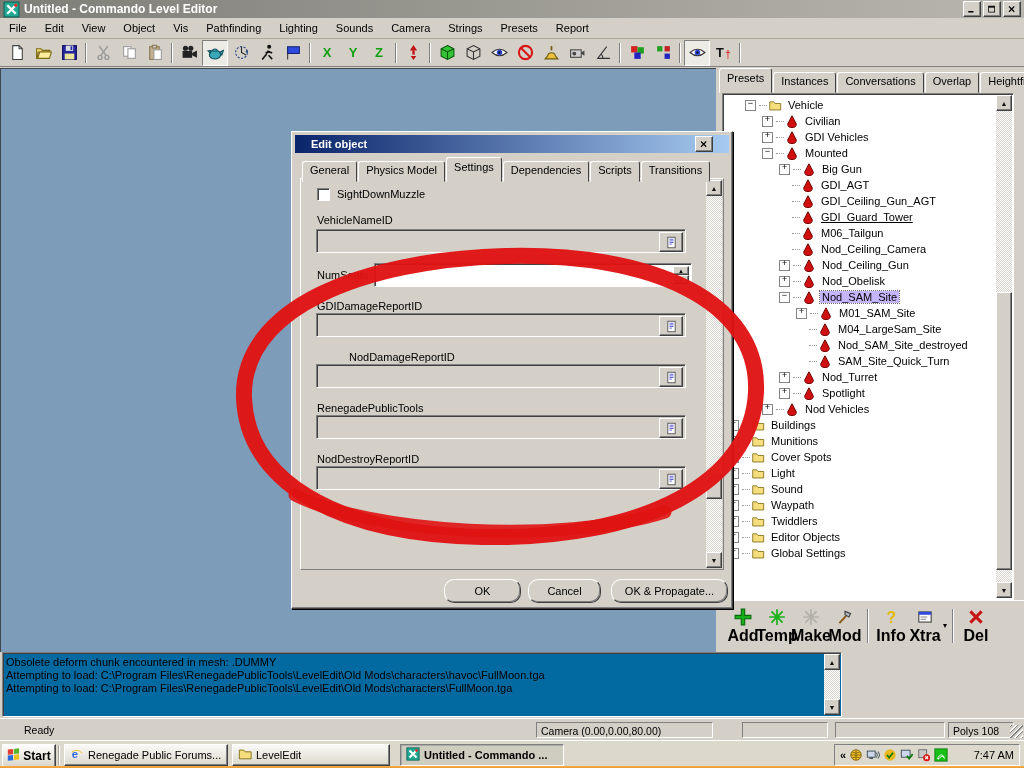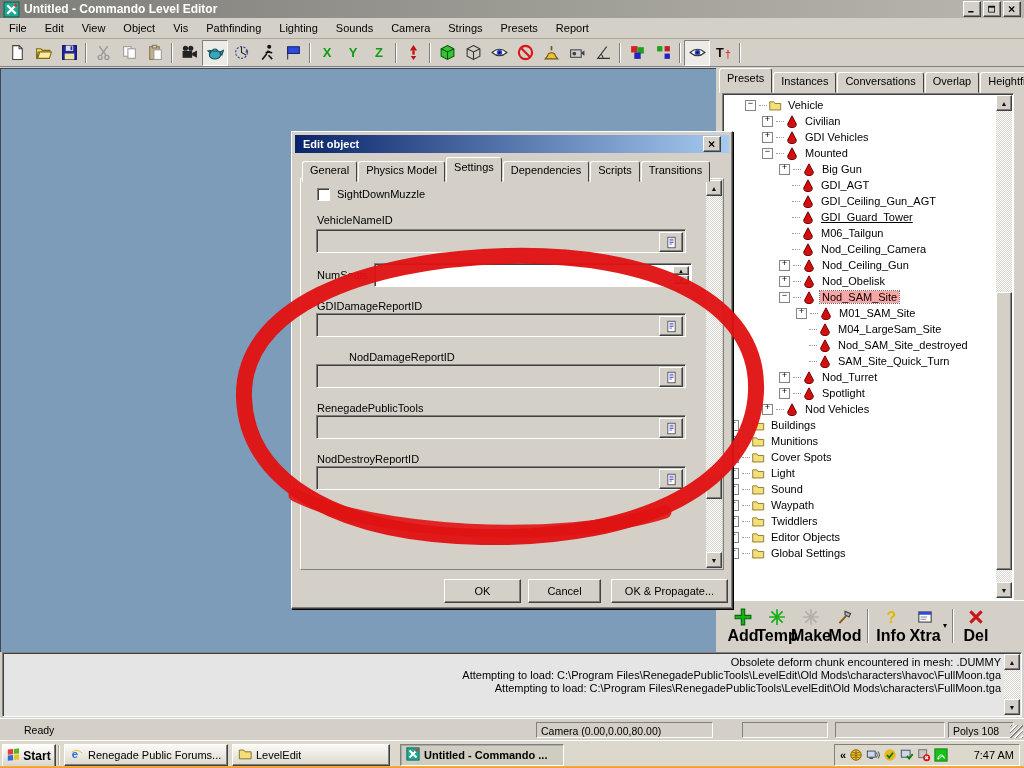--- a/index.html
+++ b/index.html
@@ -33,50 +33,50 @@
   .tab.active{height:20px;margin-top:-3px;z-index:3;padding-top:3px;}
   #treebox{left:6px;top:25px;width:290px;height:505px;background:#fff;position:absolute;}
   #treerows{position:absolute;left:1px;top:3px;right:18px;bottom:1px;overflow:hidden;}
   .trow{height:16px;display:flex;align-items:center;white-space:nowrap;}
   .stub{width:8px;border-top:1px dotted #9a9a9a;margin-right:1px;flex:none;}
   .expbox{width:9px;height:9px;flex:none;background:#fff;border:1px solid #848484;color:#000;font-size:9px;line-height:7px;text-align:center;font-family:"Liberation Mono",monospace;margin-right:3px;}
   .expspace{width:13px;flex:none;}
   .ticon{flex:none;margin-right:4px;display:flex;}
   .ticon svg{width:14px;height:13px;}
   .tlabel{padding:0 2px;}
-  .tlabel.selected{background:#fca5a5;outline:1px dotted #6a6a6a;}
+  .tlabel.selected{background:#c4b5fd;outline:1px dotted #6a6a6a;}
   
   .sbar{position:absolute;width:16px;background:conic-gradient(#fff 25%,#d8d5ce 0 50%,#fff 0 75%,#d8d5ce 0);background-size:2px 2px;}
   .sb-btn{position:absolute;left:0;width:16px;height:16px;box-sizing:border-box;display:flex;align-items:center;justify-content:center;font-size:7px;color:#111;}
   .sb-thumb{position:absolute;left:0;width:16px;box-sizing:border-box;}
   
   #actionbar{left:716px;top:600px;width:308px;height:50px;background:#d4d0c8;border-top:1px solid #fff;display:flex;align-items:center;padding-left:10px;box-sizing:border-box;}
   .act{display:flex;flex-direction:column;align-items:center;width:34px;}
   .act .ai{height:20px;display:flex;align-items:center;}
   .act .ai svg{width:18px;height:18px;}
   .act .al{font-size:16px;font-weight:bold;}
   .asep{width:1px;height:34px;background:#808080;border-right:1px solid #fff;margin:0 5px;}
   .ddarrow{font-size:8px;margin-left:1px;align-self:center;}
   
   #dialog{left:291px;top:131px;width:440px;height:476px;background:#d4d0c8;border:1px solid;border-color:#fff #404040 #404040 #fff;box-shadow:inset -1px -1px 0 #808080,inset 1px 1px 0 #d4d0c8,1px 1px 0 #000;z-index:30;}
-  #dtitle{position:absolute;left:3px;top:3px;right:3px;height:18px;background:linear-gradient(90deg,#0a246a,#a6caf0);display:flex;align-items:center;padding:0 8px;box-sizing:border-box;}
+  #dtitle{position:absolute;left:3px;top:3px;right:3px;height:18px;background:linear-gradient(90deg,#0a246a,#a6caf0);display:flex;align-items:center;padding:0 16px;box-sizing:border-box;}
   #dtitle .t{color:#fff;font-weight:bold;font-size:11px;flex:1;}
   #dtabs{position:absolute;left:10px;top:29px;}
   #dcontent{position:absolute;left:8px;top:46px;width:424px;height:392px;border:1px solid;border-color:#fff #808080 #808080 #fff;box-sizing:border-box;}
   .flabel{position:absolute;left:16px;}
   .fbox{position:absolute;left:15px;width:370px;height:24px;background:#d4d0c8;box-sizing:border-box;}
   .fbox .editbtn{position:absolute;right:2px;top:2px;width:22px;height:18px;display:flex;align-items:center;justify-content:center;}
   .editbtn svg{width:13px;height:13px;}
   .spinner{position:absolute;left:73px;width:318px;height:24px;background:#fff;box-sizing:border-box;}
   .spincol{position:absolute;right:2px;top:2px;width:16px;height:18px;display:flex;flex-direction:column;}
   .spinbtn{flex:1;display:flex;align-items:center;justify-content:center;font-size:6px;}
   .cbx{position:absolute;left:16px;top:0;width:13px;height:13px;background:#fff;box-sizing:border-box;}
-  .dbtn{position:absolute;height:22px;display:flex;align-items:center;justify-content:center;font-size:11px;}
+  .dbtn{position:absolute;height:22px;display:flex;align-items:center;justify-content:center;font-size:11px;border-radius:10px;}
   
-  #logpanel{left:2px;top:652px;width:1020px;height:65px;background:#e5e5e5;box-sizing:border-box;text-align:right;}
+  #logpanel{left:2px;top:652px;width:840px;height:65px;background:#0369a1;box-sizing:border-box;}
   #loglines{position:absolute;left:3px;top:3px;right:20px;line-height:13px;white-space:nowrap;overflow:hidden;}
   #statusbar{left:0;top:718px;width:1024px;height:22px;background:#d4d0c8;border-top:1px solid #fff;}
   .spanel{position:absolute;top:3px;height:16px;line-height:16px;padding:0 4px;box-sizing:border-box;font-size:10.5px;}
   #grip{position:absolute;right:1px;top:6px;width:13px;height:13px;background:repeating-linear-gradient(135deg,#fff 0 1px,#808080 1px 2px,#d4d0c8 2px 4px);}
   #taskbar{left:0;top:740px;width:1024px;height:28px;background:#dcd8cc;border-top:1px solid #fff;z-index:70;}
   #tb-orange{position:absolute;left:0;bottom:0;width:100%;height:3px;background:linear-gradient(#f7b24f,#e8891a);}
   #startbtn{position:absolute;left:2px;top:3px;width:52px;height:22px;display:flex;align-items:center;justify-content:center;gap:3px;font-weight:bold;font-size:12px;background:linear-gradient(#fefefc,#d8d4c8);}
   #startbtn svg{width:13px;height:13px;}
   .tkbtn{position:absolute;top:3px;height:22px;display:flex;align-items:center;gap:4px;padding:0 5px;box-sizing:border-box;font-size:11px;white-space:nowrap;overflow:hidden;background:linear-gradient(#faf9f6,#dcd8cc);}
   .tkbtn svg{width:14px;height:14px;flex:none;}

